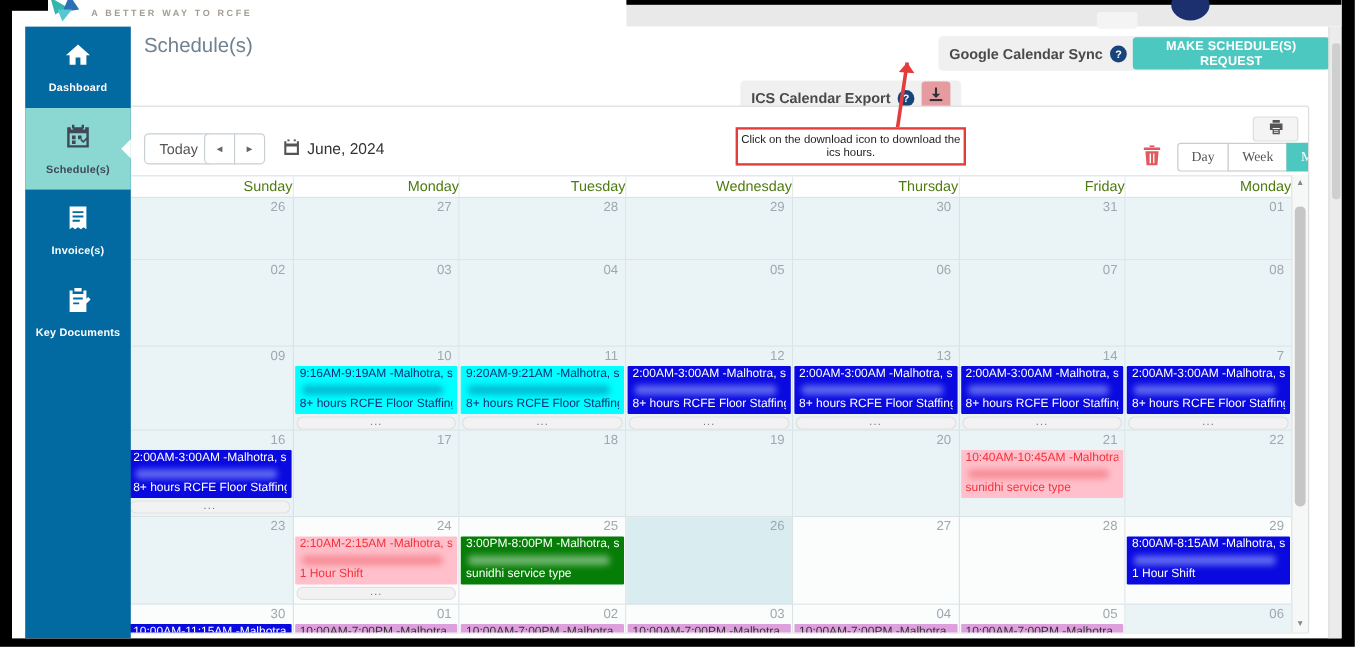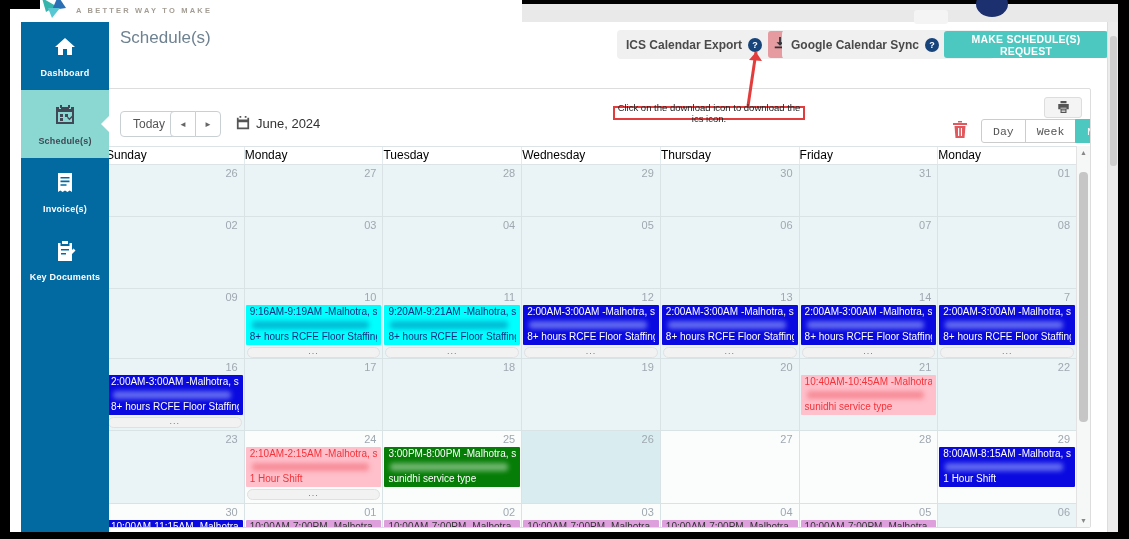--- a/index.html
+++ b/index.html
@@ -22,59 +22,59 @@
   .side-item svg { width:26px; height:24px; fill:currentColor; }
   .side-label { font-size:9px; font-weight:bold; letter-spacing:.2px; text-align:center; }
   .side-item.active { background:#8bd7d2; color:#3f4854; }
   .side-item.active::after { content:""; position:absolute; right:0; top:50%; margin-top:-8px; border-top:8px solid transparent; border-bottom:8px solid transparent; border-right:8px solid #fff; }
 
   
   .page-title { position:absolute; left:110px; top:28px; font-size:17px; color:#6e8291; }
   .pill { position:absolute; top:30px; height:29px; background:#f0f0f0; border-radius:4px; display:flex; align-items:center; padding:0 9px; gap:6px; }
   .pill-label { font-size:12px; font-weight:bold; color:#4a4a4a; white-space:nowrap; }
   .help-badge { width:14px; height:14px; border-radius:50%; background:#17457b; color:#fff; font-size:9px; font-weight:bold; text-align:center; line-height:14px; flex:0 0 auto; }
-  .ics-pill { left:607px; }
+  .ics-pill { left:607px;margin-top:37px; }
   .dl-wrap { position:relative; width:24px; height:27px; display:flex; align-items:center; justify-content:center; background:rgba(220,86,92,.55); border-radius:3px; }
   .dl-wrap svg { width:14px; height:14px; fill:#2e3338; }
   .google-pill { left:772px; }
   .toggle { width:40px; height:20px; background:#d6d6d6; border-radius:10px; position:relative; cursor:pointer; }
   .toggle .knob { position:absolute; left:2px; top:2px; width:16px; height:16px; border-radius:50%; background:#fff; box-shadow:0 1px 2px rgba(0,0,0,.3); }
   .request-btn { position:absolute; left:934px; top:31px; width:164px; height:27px; background:#4cc8c0; color:#fff; border:none; border-radius:3px; font-size:10.5px; font-weight:bold; letter-spacing:.2px; cursor:pointer; font-family:"Liberation Sans",sans-serif; }
 
   
-  .callout { position:absolute; left:603px; top:106px; width:192px; height:14px; background:#fff; border:2px solid #e23c3c; z-index:20; display:flex; flex-direction:column; align-items:center; justify-content:center; }
+  .callout { position:absolute; left:603px; top:106px; width:192px; height:32px; background:#fff; border:2px solid #e23c3c; z-index:20; display:flex; flex-direction:column; align-items:center; justify-content:center; }
   .callout div { font-size:9.5px; color:#222; line-height:11px; text-align:center; }
   .anno-arrow { position:absolute; left:700px; top:46px; width:80px; height:62px; z-index:19; }
 
   
   .panel { position:absolute; left:95px; top:88px; width:986px; height:440px; background:#fff; border:1px solid #ddd; border-radius:2px; overflow:hidden; }
   .cal-toolbar { position:relative; height:57px; }
   .btn { background:#fff; border:1px solid #c9d0d4; color:#555; border-radius:4px; font-size:12px; cursor:pointer; font-family:"Liberation Sans",sans-serif; }
   .today-btn { position:absolute; left:14px; top:22px; height:26px; padding:0 12px; }
   .nav-group { position:absolute; left:64px; top:22px; height:26px; display:flex; }
   .nav-btn { width:26px; height:26px; font-size:8px; color:#666; }
   .nav-btn.prev { border-radius:4px 0 0 4px; }
   .nav-btn.next { border-radius:0 4px 4px 0; margin-left:-1px; }
   .month-title { position:absolute; left:130px; top:27px; display:flex; gap:6px; font-size:13px; color:#333; }
   .month-title svg { width:14px; height:14px; fill:#555; }
   .print-btn { position:absolute; left:938px; top:8px; width:38px; height:21px; background:#f4f4f4; border:1px solid #ddd; border-radius:3px; display:flex; align-items:center; justify-content:center; cursor:pointer; }
   .print-btn svg { width:13px; height:12px; fill:#555; }
   .trash-btn { position:absolute; left:845px; top:32px; width:18px; height:20px; background:none; border:none; cursor:pointer; }
   .trash-btn svg { width:14px; height:17px; fill:#e0595e; }
   .seg-group { position:absolute; left:875px; top:30px; display:flex; }
-  .seg { height:24px; padding:0 11px; font-size:11.5px; color:#555; background:#fff; border:1px solid #ccc; cursor:pointer; font-family:Liberation Mono, monospace; }
+  .seg { height:24px; padding:0 11px; font-size:11.5px; color:#555; background:#fff; border:1px solid #ccc; cursor:pointer; font-family:Liberation Serif, serif; }
   .seg.first { border-radius:3px 0 0 3px; }
   .seg.last { border-radius:0 3px 3px 0; }
   .seg + .seg { margin-left:-1px; }
   .seg.active { background:#4cc8c0; border-color:#4cc8c0; color:#fff; }
 
   
   .grid { position:absolute; left:0; top:57px; right:14px; bottom:0; border-top:1px solid #dce4e8; }
   .weekday-row { display:flex; height:18px; border-bottom:1px solid #dce4e8; }
-  .weekday { flex:1; text-align:left; font-size:12px; color:#000000; line-height:17px; border-right:1px solid #e4ebee; }
+  .weekday { flex:1; text-align:right; font-size:12px; color:#4d7c0f; line-height:17px; border-right:1px solid #e4ebee; }
   .weekday:last-child { border-right:none; }
   .week-row { display:flex;justify-content:center; }
   .cell { flex:1; border-right:1px solid #d9e2e5; border-bottom:1px solid #d9e2e5; overflow:hidden; position:relative; }
   .cell:last-child { border-right:none; }
   .cell.tint { background:#eaf4f6; }
   .cell.plain { background:#fbfdfd; }
   .cell.today { background:#d9edf0; }
   .daynum { text-align:right; padding:2px 6px 0 0; font-size:11px; color:#9fa8b0; height:16px; }
 
   .event { margin:0 1px; padding:1px 4px 2px; font-size:10px; line-height:12.5px; border-radius:1px; }
@@ -109,21 +109,21 @@
 
   <div class="topbar">
     <div class="corner-black"></div>
     <div class="logo">
       <svg width="36" height="26" viewBox="0 0 36 26">
         <path d="M6 2 L20 10 L10 16 Z" fill="#35b5ac"></path>
         <path d="M22 0 L30 12 L16 14 Z" fill="#2b6fb5"></path>
         <path d="M12 12 L24 12 L16 22 Z" fill="#57c7d4"></path>
       </svg>
     </div>
-    <div class="tagline">A BETTER WAY TO MAKE</div>
+    <div class="tagline">A BETTER WAY TO RCFE</div>
     <div class="top-grey">
       <div class="top-tab"></div>
     </div>
     <div class="avatar"></div>
   </div>
 
   <nav class="sidebar">
     <div class="side-item">
       <span>
         <svg viewBox="0 0 24 24">
@@ -187,21 +187,21 @@
     <defs>
       <marker id="ah" markerWidth="8" markerHeight="8" refX="4" refY="2.5" orient="auto">
         <path d="M0 5 L4 0 L8 5 Z" fill="#e23c3c" transform="rotate(0)"></path>
       </marker>
     </defs>
     <path d="M38 60 L46 6" stroke="#e23c3c" stroke-width="3" fill="none"></path>
     <path d="M46 6 L39 14 L52 15 Z" fill="#e23c3c"></path>
   </svg>
   <div class="callout">
     <div>Click on the download icon to download the</div>
-    <div>ics icon.</div>
+    <div>ics hours.</div>
   </div>
 
   <div class="panel">
     <div class="cal-toolbar">
       <button class="btn today-btn">Today</button>
       <div class="nav-group">
         <button class="btn nav-btn prev">◄</button>
         <button class="btn nav-btn next">►</button>
       </div>
       <div class="month-title">

